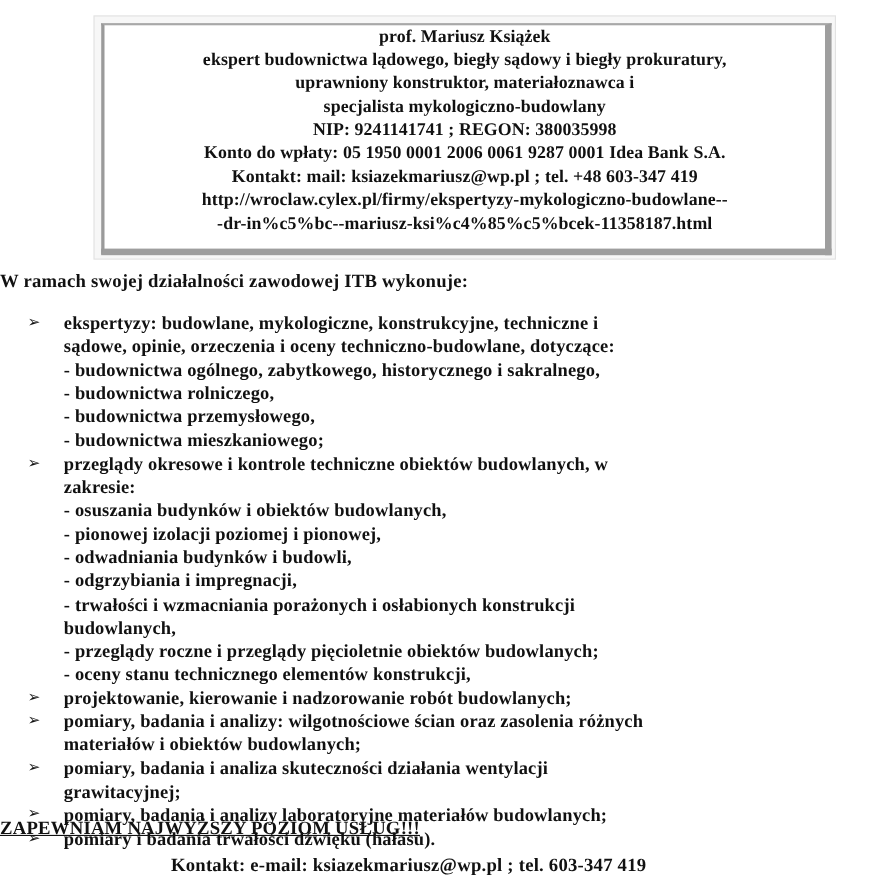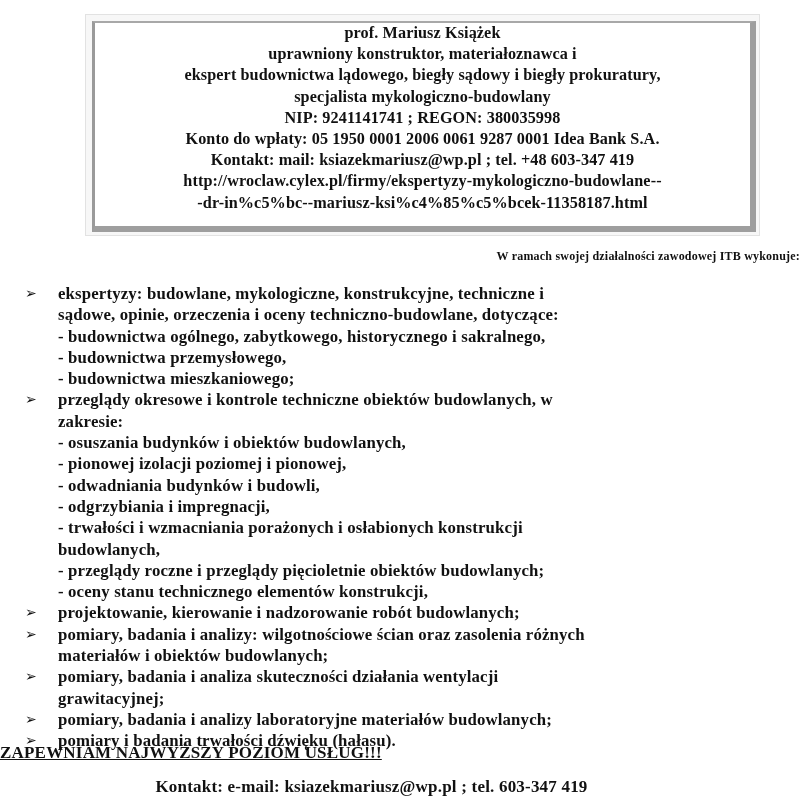--- a/index.html
+++ b/index.html
@@ -46,22 +46,22 @@
     font-size: 16.2px;
     line-height: 21.2px;
     white-space: nowrap;
     letter-spacing: 0.1px;
   }
   .intro {
     position: absolute;
     left: 0;
     top: 246px;
     width: 800px;
-    text-align: right;
-    font-size: 12px;
+    text-align: left;
+    font-size: 17px;
     line-height: 20px;
     white-space: nowrap;
     letter-spacing: 0.2px;
   }
   .list {
     position: absolute;
     left: 0;
     top: 283px;
     width: 800px;
     margin: 0;
@@ -111,38 +111,39 @@
     white-space: nowrap;
     letter-spacing: 0.2px;
   }
 </style>
 </head>
 <body>
 
 <div class="header-frame"></div>
 <div class="header-box">
   <span class="header-line">prof. Mariusz Książek</span>
+  <span class="header-line">ekspert budownictwa lądowego, biegły sądowy i biegły prokuratury,</span>
   <span class="header-line">uprawniony konstruktor, materiałoznawca i</span>
-  <span class="header-line">ekspert budownictwa lądowego, biegły sądowy i biegły prokuratury,</span>
   <span class="header-line">specjalista mykologiczno-budowlany</span>
   <span class="header-line">NIP: 9241141741 ; REGON: 380035998</span>
   <span class="header-line">Konto do wpłaty: 05 1950 0001 2006 0061 9287 0001 Idea Bank S.A.</span>
   <span class="header-line">Kontakt: mail: ksiazekmariusz@wp.pl ; tel. +48 603-347 419</span>
   <span class="header-line">http://wroclaw.cylex.pl/firmy/ekspertyzy-mykologiczno-budowlane--</span>
   <span class="header-line">-dr-in%c5%bc--mariusz-ksi%c4%85%c5%bcek-11358187.html</span>
 </div>
 
 <div class="intro">W ramach swojej działalności zawodowej ITB wykonuje:</div>
 
 <ul class="list">
   <li class="list-item">
     <span class="bullet">➢</span>
     <span class="line">ekspertyzy: budowlane, mykologiczne, konstrukcyjne, techniczne i</span>
     <span class="line">sądowe, opinie, orzeczenia i oceny techniczno-budowlane, dotyczące:</span>
     <span class="line">- budownictwa ogólnego, zabytkowego, historycznego i sakralnego,</span>
+    <span class="line">- budownictwa rolniczego,</span>
     <span class="line">- budownictwa przemysłowego,</span>
     <span class="line">- budownictwa mieszkaniowego;</span>
   </li>
   <li class="list-item">
     <span class="bullet">➢</span>
     <span class="line">przeglądy okresowe i kontrole techniczne obiektów budowlanych, w</span>
     <span class="line">zakresie:</span>
     <span class="line">- osuszania budynków i obiektów budowlanych,</span>
     <span class="line">- pionowej izolacji poziomej i pionowej,</span>
     <span class="line">- odwadniania budynków i budowli,</span>

